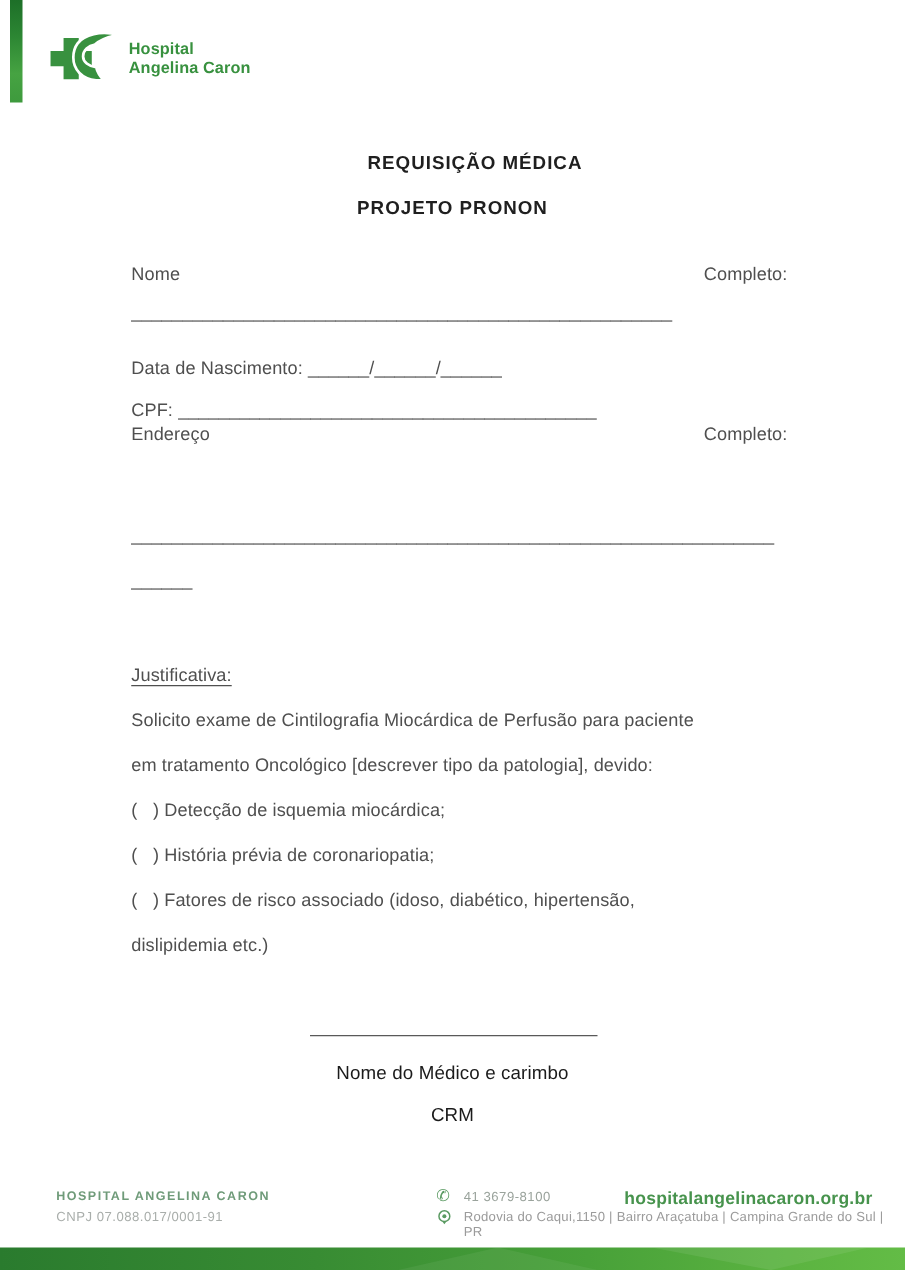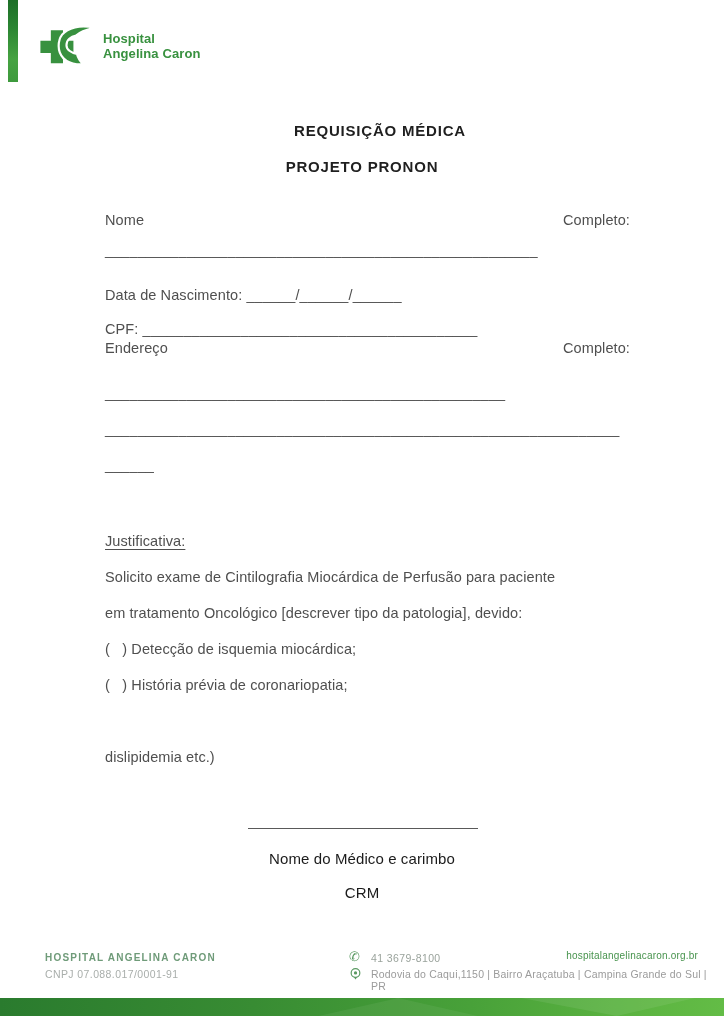--- a/index.html
+++ b/index.html
@@ -43,21 +43,21 @@
   .sig-line { left:248px; top:828px; width:230px; border-top:1px solid #595959; height:0; }
   .sig-text { left:0; right:0; text-align:center; font-size:15px; color:#1b1b1b; letter-spacing:0.1px; }
 
   
   .f-hospital { left:45px; top:952px; font-size:10px; font-weight:700; letter-spacing:1.2px; color:#6f9b79; }
   .f-cnpj { left:45px; top:968px; font-size:10.5px; letter-spacing:0.4px; color:#a9aeab; }
   .f-phone-icon { left:349px; top:950px; font-size:13px; color:#5a9a62; line-height:13px; }
   .f-phone { left:371px; top:952px; font-size:10.5px; letter-spacing:0.4px; color:#9aa39c; }
   .f-pin-icon { left:349px; top:967px; width:13px; height:13px; }
   .f-address { left:371px; top:968px; font-size:10.5px; letter-spacing:0.2px; color:#9b9b9b; }
-  .f-website { right:26px; top:950px; font-size:10px; font-weight:400; letter-spacing:0.2px; color:#47934d; }
+  .f-website { right:26px; top:950px; font-size:14px; font-weight:700; letter-spacing:0.2px; color:#47934d; }
 
   .bottom-bar {
     left:0; top:998px; width:724px; height:18px;
     background:linear-gradient(90deg,#2a7b2e 0%,#388c33 35%,#48a139 65%,#5cb441 88%,#63bc46 100%);
   }
   .bottom-bar .facet { position:absolute; top:0; height:100%; }
   .facet-a { left:44%; width:22%; background:rgba(255,255,255,0.06); clip-path:polygon(0 100%,50% 0,100% 100%); }
   .facet-b { left:72%; width:24%; background:rgba(255,255,255,0.08); clip-path:polygon(0 0,100% 0,55% 100%); }
 </style>
 </head>
@@ -85,30 +85,30 @@
   </div>
   <div class="abs body-text lx" style="top:242px">_____________________________________________________</div>
 
   <div class="abs body-text lx" style="top:287px">Data de Nascimento: ______/______/______</div>
   <div class="abs body-text lx" style="top:321px">CPF: _________________________________________</div>
 
   <div class="abs body-text row-justified" style="top:340px">
     <span>Endereço</span>
     <span>Completo:</span>
   </div>
-  <div class="abs body-text lx" style="top:385px">_________________________________________________</div>
   <div class="abs body-text lx" style="top:421px">_______________________________________________________________</div>
   <div class="abs body-text lx" style="top:457px">______</div>
 
   <div class="abs body-text lx underlined" style="top:533px">Justificativa:</div>
   <div class="abs body-text lx" style="top:569px">Solicito exame de Cintilografia Miocárdica de Perfusão para paciente</div>
   <div class="abs body-text lx" style="top:605px">em tratamento Oncológico [descrever tipo da patologia], devido:</div>
 
   <div class="abs body-text lx" style="top:641px">(   ) Detecção de isquemia miocárdica;</div>
   <div class="abs body-text lx" style="top:677px">(   ) História prévia de coronariopatia;</div>
+  <div class="abs body-text lx" style="top:713px">(   ) Fatores de risco associado (idoso, diabético, hipertensão,</div>
   <div class="abs body-text lx" style="top:749px">dislipidemia etc.)</div>
 
   <div class="abs sig-line"></div>
   <div class="abs sig-text" style="top:850px">Nome do Médico e carimbo</div>
   <div class="abs sig-text" style="top:884px">CRM</div>
 
   <div class="abs f-hospital">HOSPITAL ANGELINA CARON</div>
   <div class="abs f-cnpj">CNPJ 07.088.017/0001-91</div>
 
   <div class="abs f-phone-icon">✆</div>

